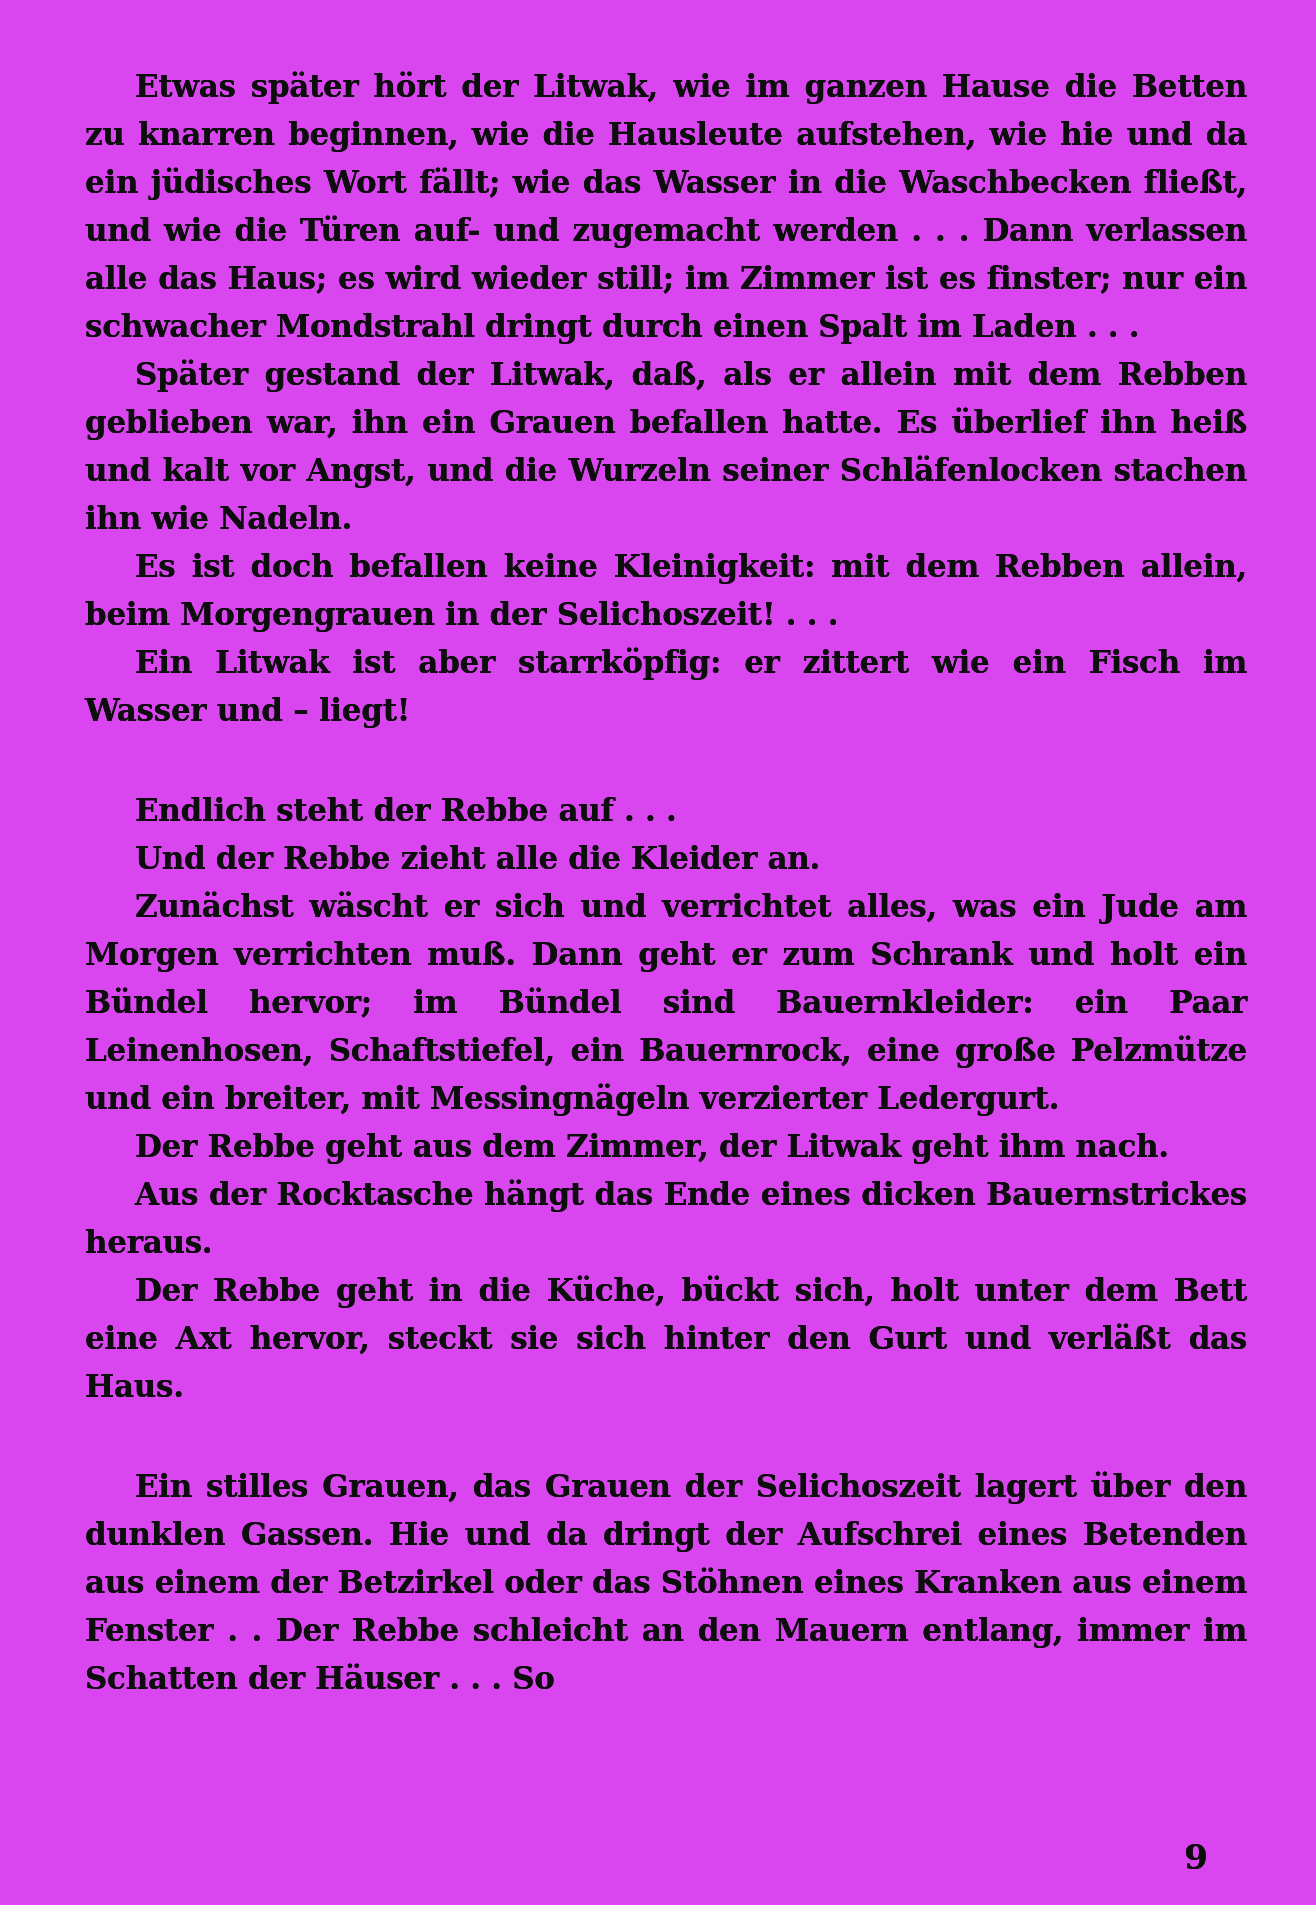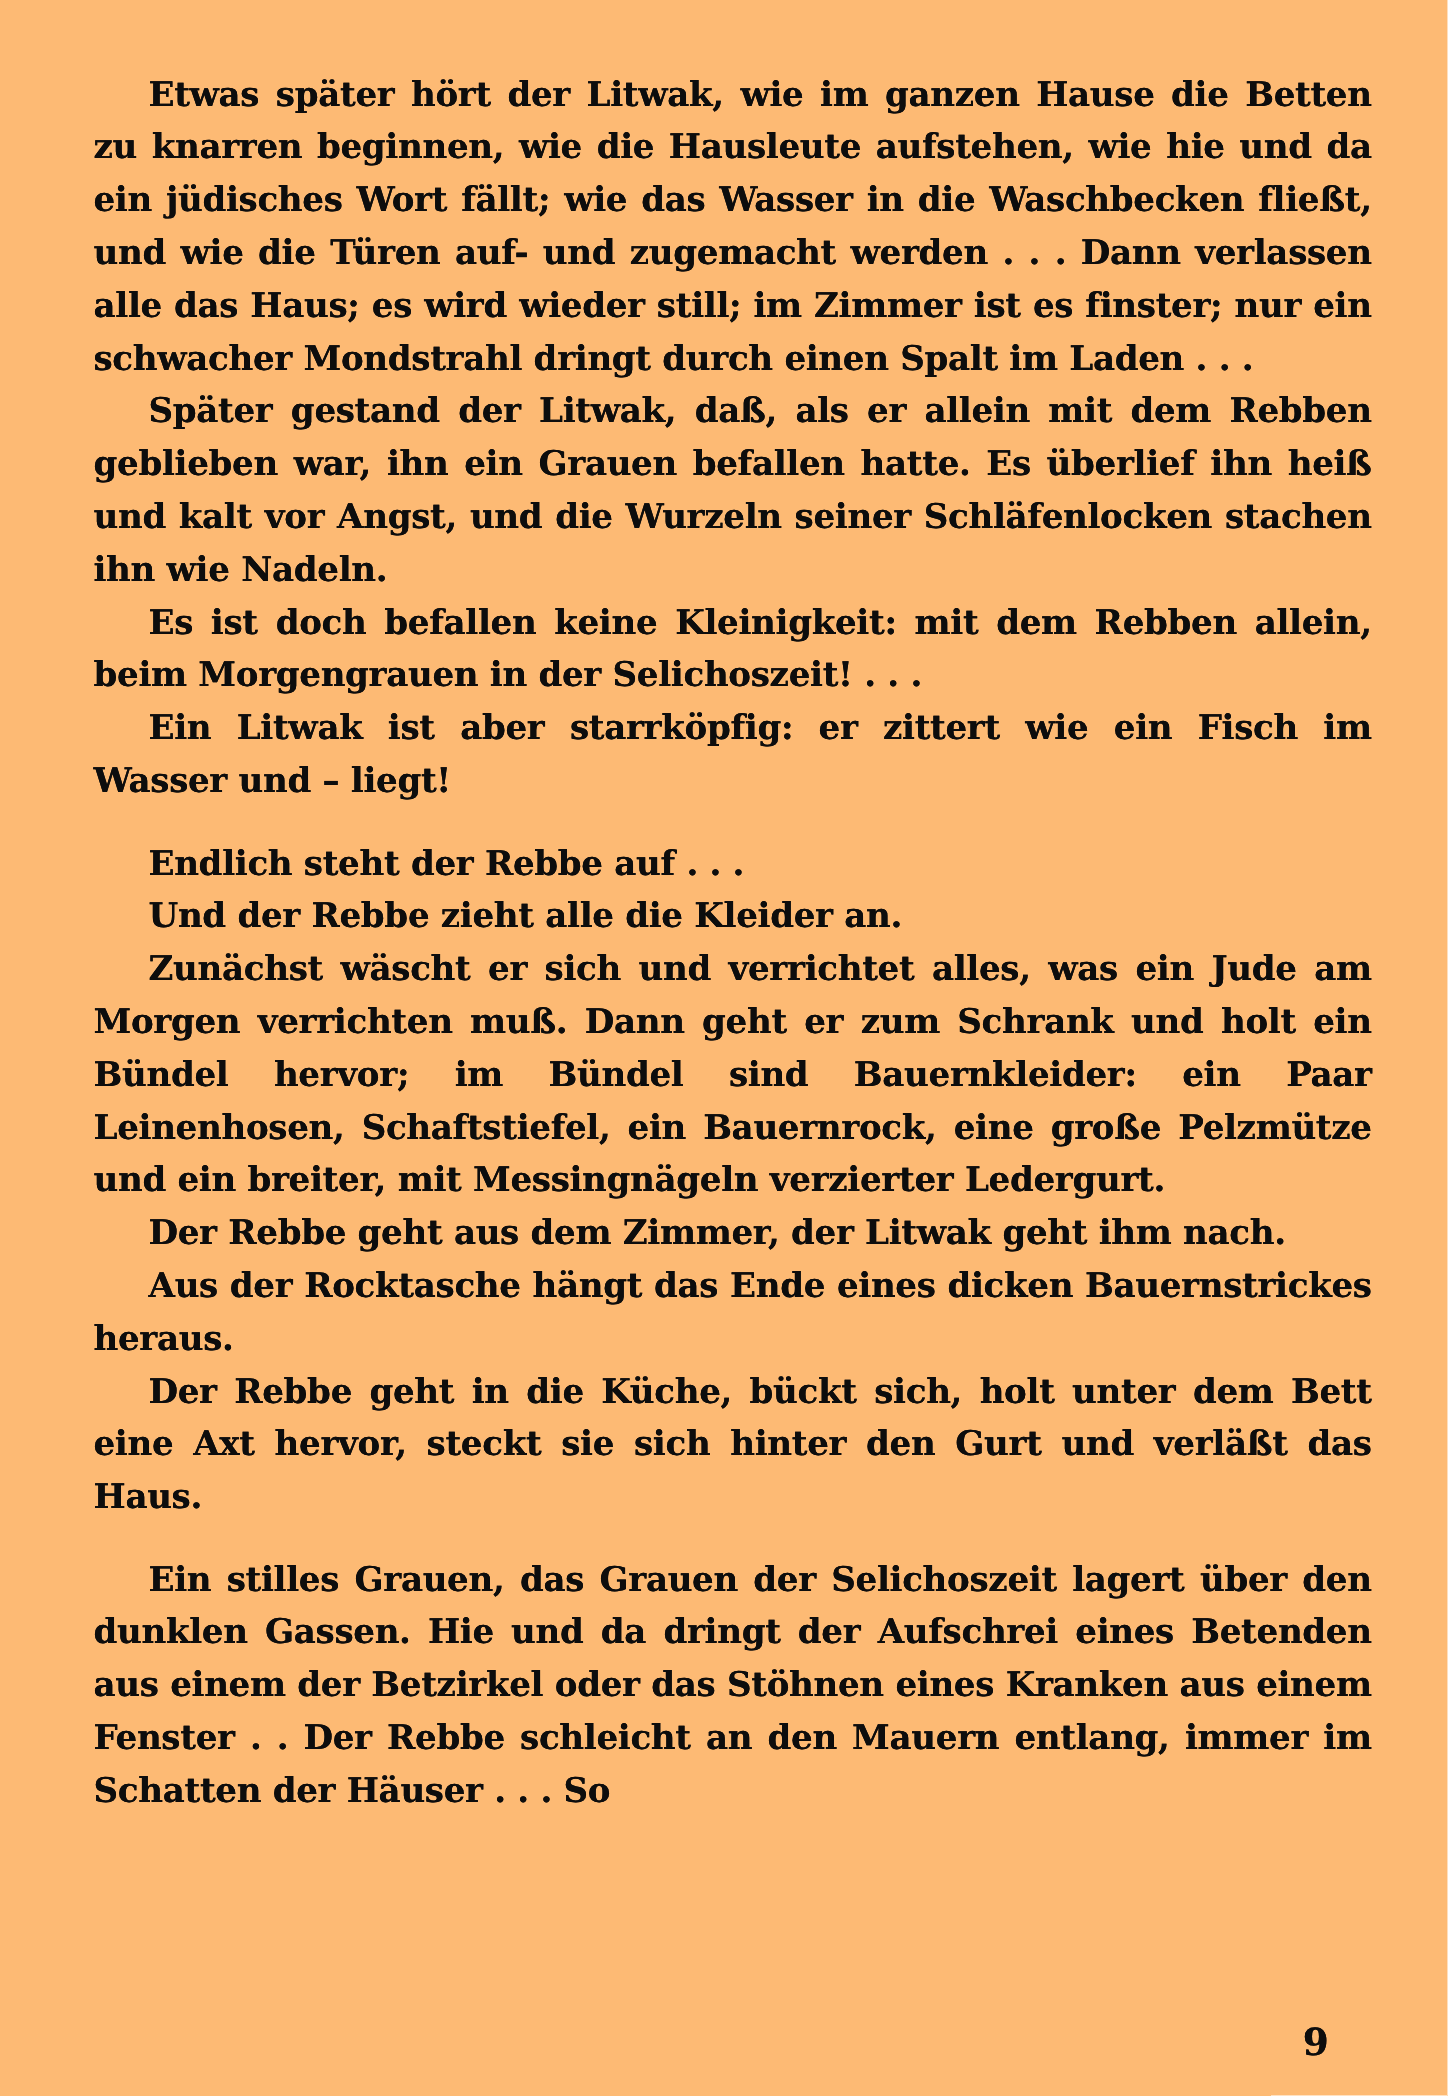--- a/index.html
+++ b/index.html
@@ -4,32 +4,32 @@
 <style>
   html, body {
     margin: 0;
     padding: 0;
     background: #ffffff;
   }
   .page {
     position: relative;
     width: 1316px;
     height: 1905px;
-    background: #fdba74;
+    background: #d946ef;
     overflow: hidden;
     font-family: "DejaVu Serif", serif;
   }
   .text-block {
     position: absolute;
     left: 85px;
     top: 62px;
     width: 1162px;
   }
   .section { display: block; }
-  .section + .section { margin-top: 27px; }
+  .section + .section { margin-top: 52px; }
   p.para {
     margin: 0;
     font-family: "DejaVu Serif", serif;
     font-weight: 700;
     font-size: 31px;
     line-height: 48px;
     color: #0d0d0d;
     text-align: justify;
     text-indent: 50px;
     letter-spacing: -0.3px;

